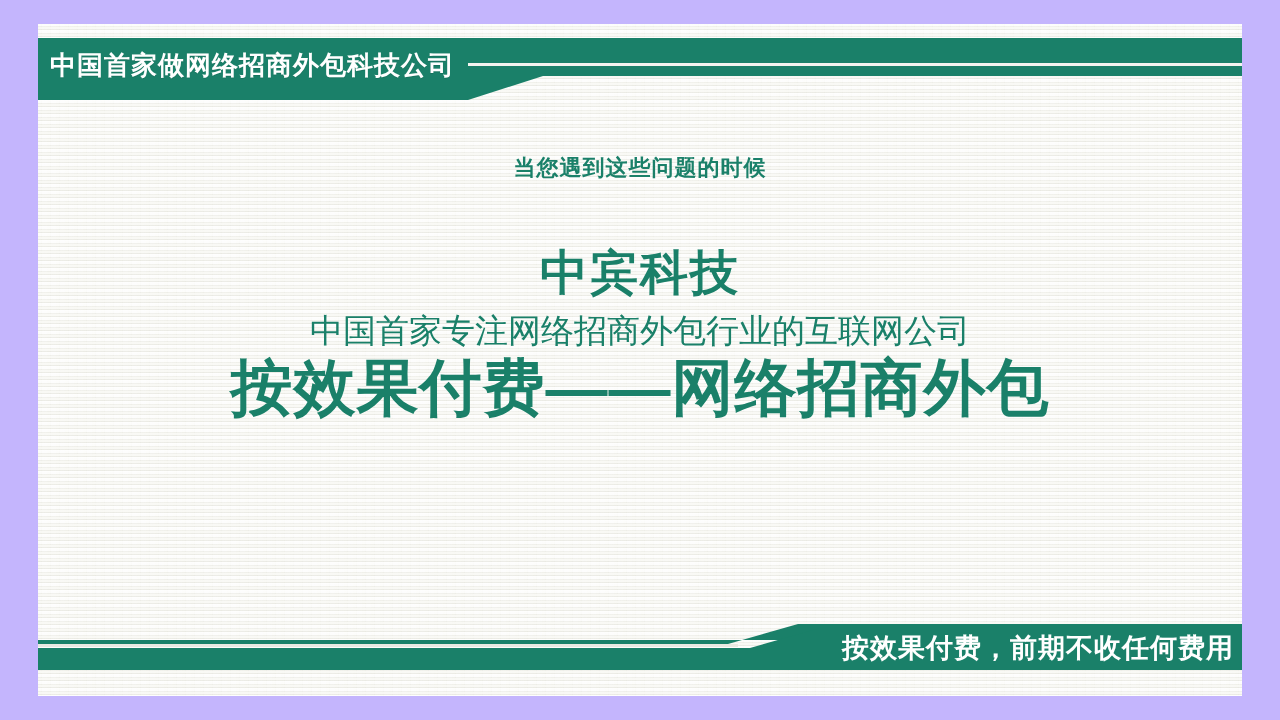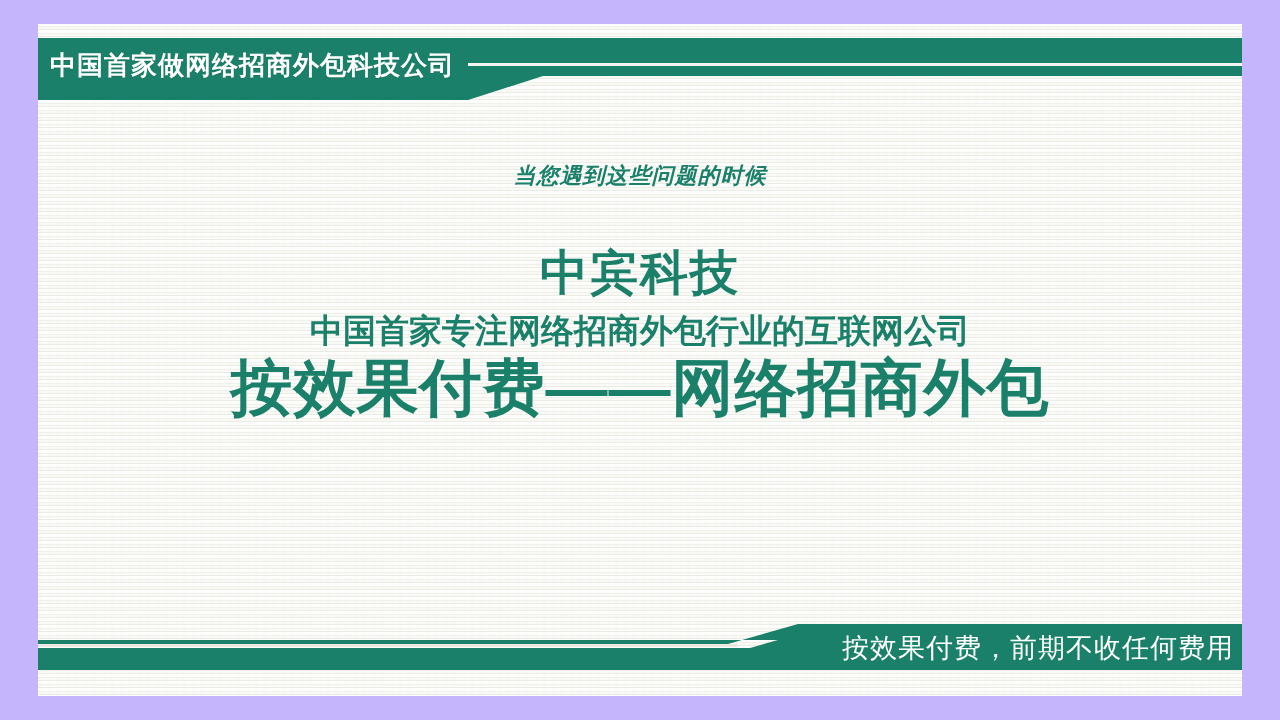--- a/index.html
+++ b/index.html
@@ -84,48 +84,47 @@
   .center-block {
     position: absolute;
     left: 0;
     top: 0;
     width: 1204px;
     text-align: center;
   }
 
   .eyebrow {
     position: absolute;
-    top: 141px;
+    top: 133px;
     width: 100%;
     color: #1a8069;
     font-size: 22px;
     font-weight: bold;
     letter-spacing: 1px;
     line-height: 1;
-    font-style: italic;
   }
 
   .brand {
     position: absolute;
     top: 225px;
     width: 100%;
     color: #1a8069;
     font-size: 48px;
     font-weight: bold;
     letter-spacing: 2px;
     line-height: 1;
   }
 
   .brand-sub {
     position: absolute;
     top: 290px;
     width: 100%;
     color: #1a8069;
     font-size: 33px;
-    font-weight: bold;
+    font-weight: normal;
     letter-spacing: 0px;
     line-height: 1;
   }
 
   .headline {
     position: absolute;
     top: 333px;
     width: 100%;
     color: #1a8069;
     font-size: 62px;
@@ -148,21 +147,21 @@
 
   .footer-text {
     position: absolute;
     right: 8px;
     bottom: 29px;
     height: 38px;
     display: flex;
     align-items: center;
     color: #ffffff;
     font-size: 27px;
-    font-weight: normal;
+    font-weight: bold;
     letter-spacing: 1px;
     white-space: nowrap;
   }
 </style>
 </head>
 <body>
 
 <div class="slide">
 
   <div class="paper">

